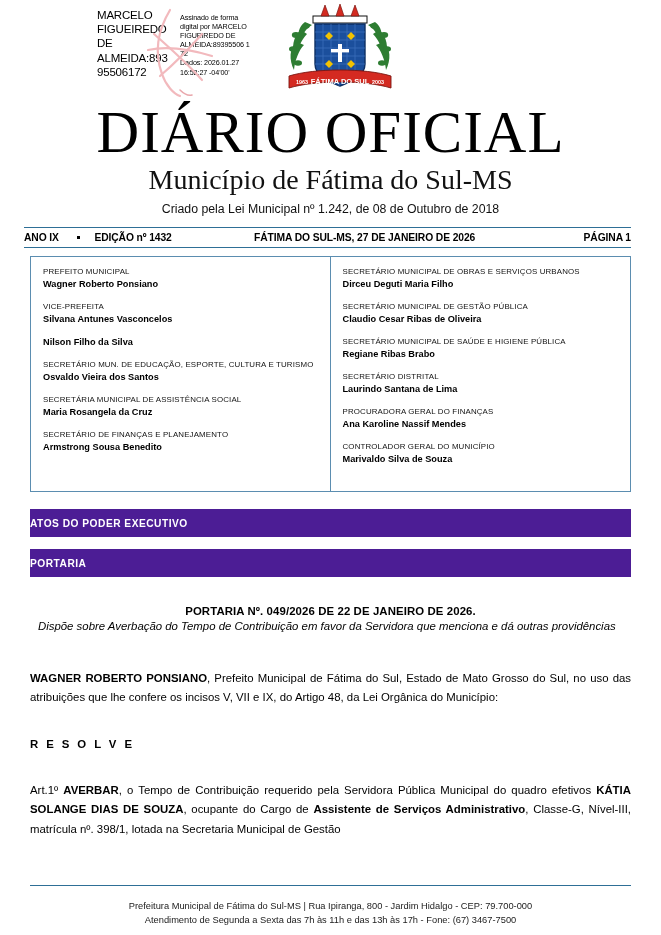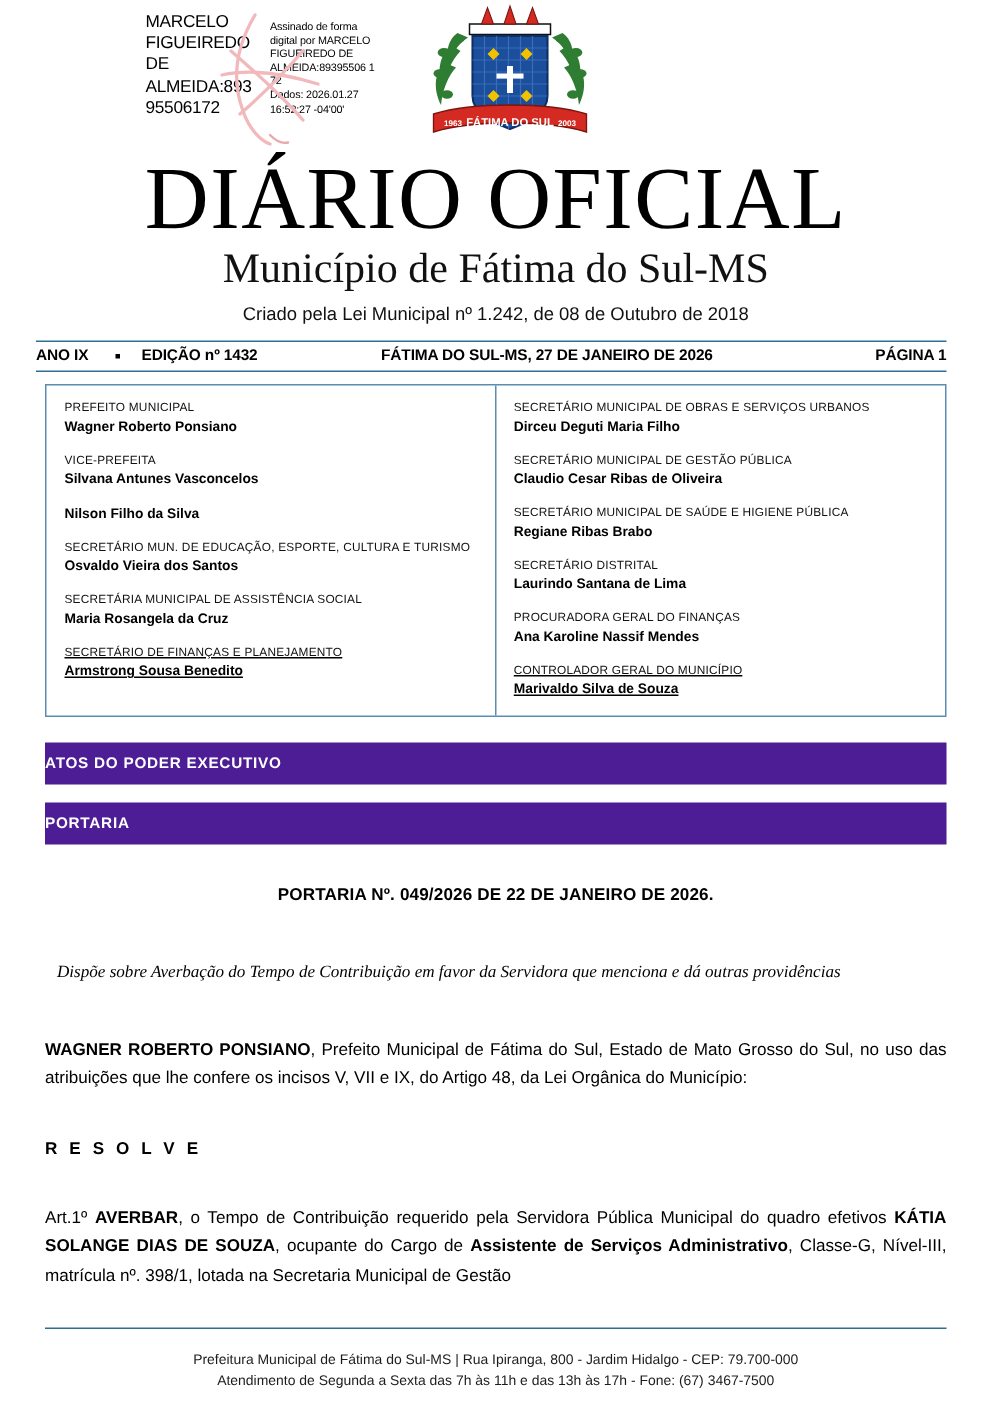--- a/index.html
+++ b/index.html
@@ -133,21 +133,21 @@
     display: flex;
     box-sizing: border-box;
   }
   .off-col {
     width: 50%;
     box-sizing: border-box;
     padding: 9px 10px 9px 12px;
   }
   .off-col.left { border-right: 1.2px solid #5b8db0; }
   .off-entry { margin-bottom: 10.5px; }
-  .off-entry:last-child { margin-bottom: 2px; text-decoration: underline; }
+  .off-entry:last-child { margin-bottom: 16px; }
   .off-role {
     font-size: 7.9px;
     letter-spacing: 0.15px;
     color: #111;
     line-height: 11px;
     white-space: nowrap;
   }
   .off-name {
     font-size: 9.2px;
     font-weight: bold;
@@ -181,23 +181,21 @@
     font-weight: bold;
     font-size: 11.4px;
     margin-top: 28px;
     letter-spacing: 0.1px;
   }
   .ementa {
     font-style: italic;
     font-size: 11.4px;
     line-height: 18px;
     text-align: justify;
-    margin-top: 36px;
     margin-left: 8px;
-    font-family: Liberation Serif, serif;
   }
   .para {
     font-size: 11.4px;
     line-height: 19.5px;
     text-align: justify;
     margin-top: 34px;
   }
   .resolve {
     font-weight: bold;
     font-size: 11.4px;

